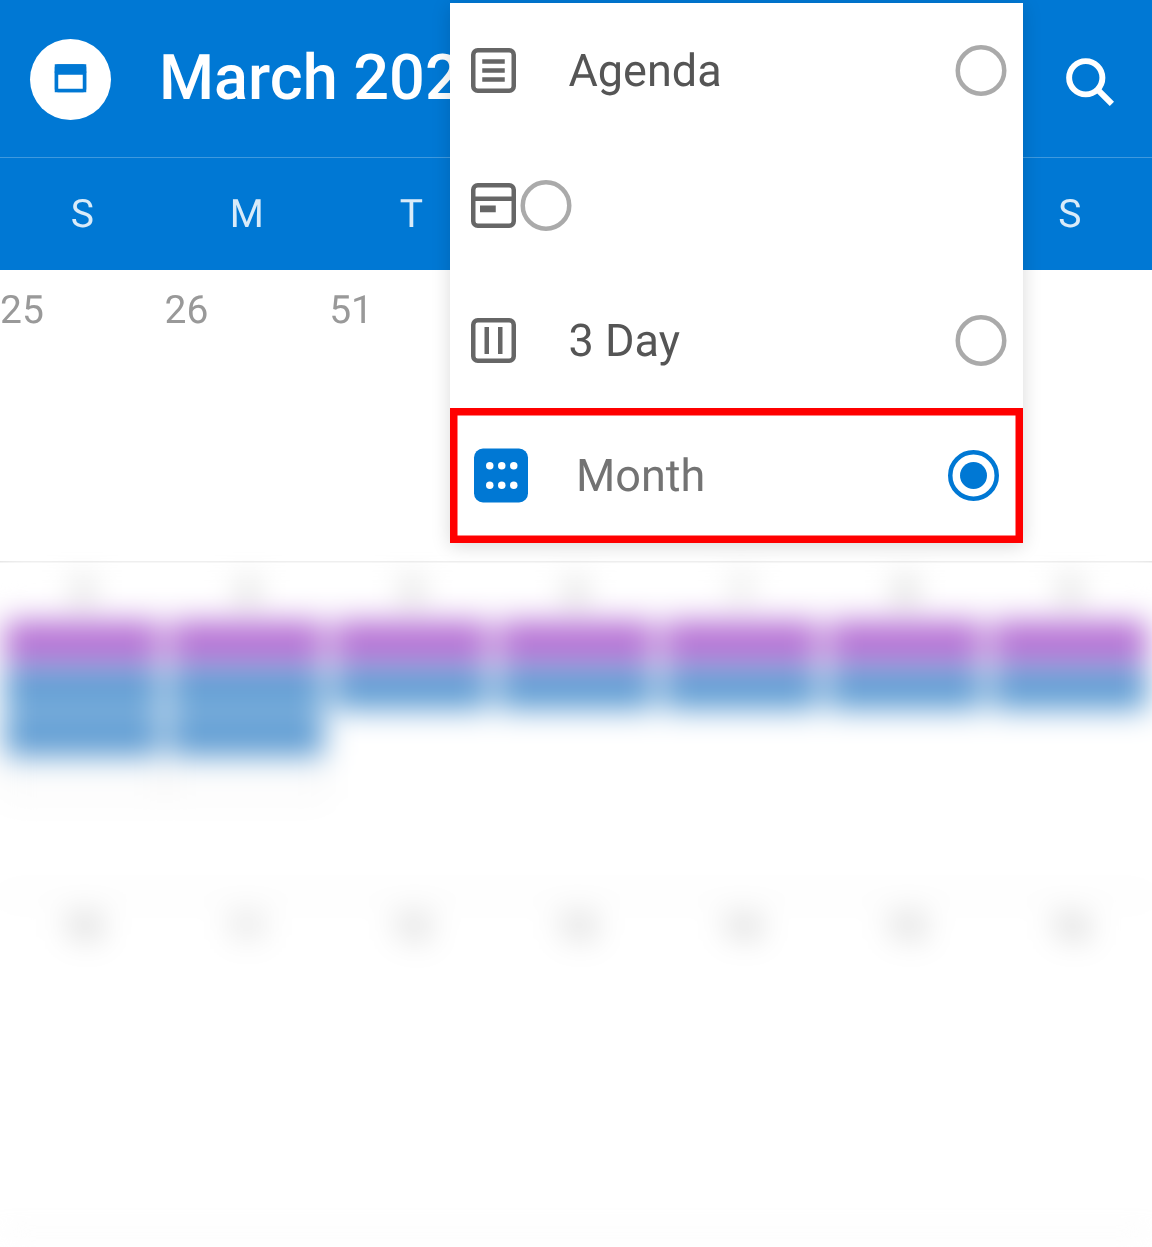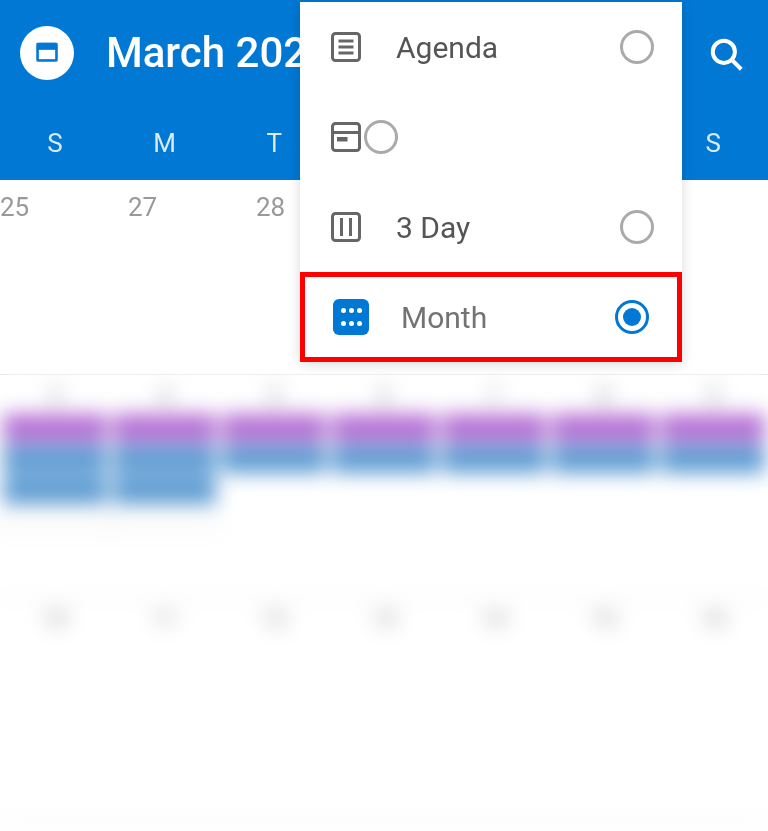--- a/index.html
+++ b/index.html
@@ -81,21 +81,21 @@
       left: 300px;
       width: 382px;
       background: #fff;
       box-shadow: 0 2px 12px rgba(0,0,0,0.15);
       z-index: 10;
     }
     .dropdown-item {
       height: 90px;
       display: flex;
       align-items: center;
-      padding: 0 28px;
+      padding: 0 11px;
       position: relative;
     }
     .dropdown-item.highlighted {
       border: 5px solid #ff0000;
     }
     .dropdown-icon {
       width: 36px;
       height: 36px;
       display: flex;
       align-items: center;
@@ -217,21 +217,22 @@
   <div class="weekday">M</div>
   <div class="weekday">T</div>
   <div class="weekday">W</div>
   <div class="weekday">T</div>
   <div class="weekday">F</div>
   <div class="weekday">S</div>
 </div>
 
 <div class="date-row">
   <div class="date-cell">25</div>
-  <div class="date-cell">27</div>
+  <div class="date-cell">26</div>
+  <div class="date-cell">51</div>
   <div class="date-cell">28</div>
   <div class="date-cell">29</div>
   <div class="date-cell">1</div>
   <div class="date-cell">2</div>
 </div>
 
 <div class="blurred-section">
   <div class="blurred-row">
     <div class="blurred-cell">
       <div class="blurred-num">3</div>

